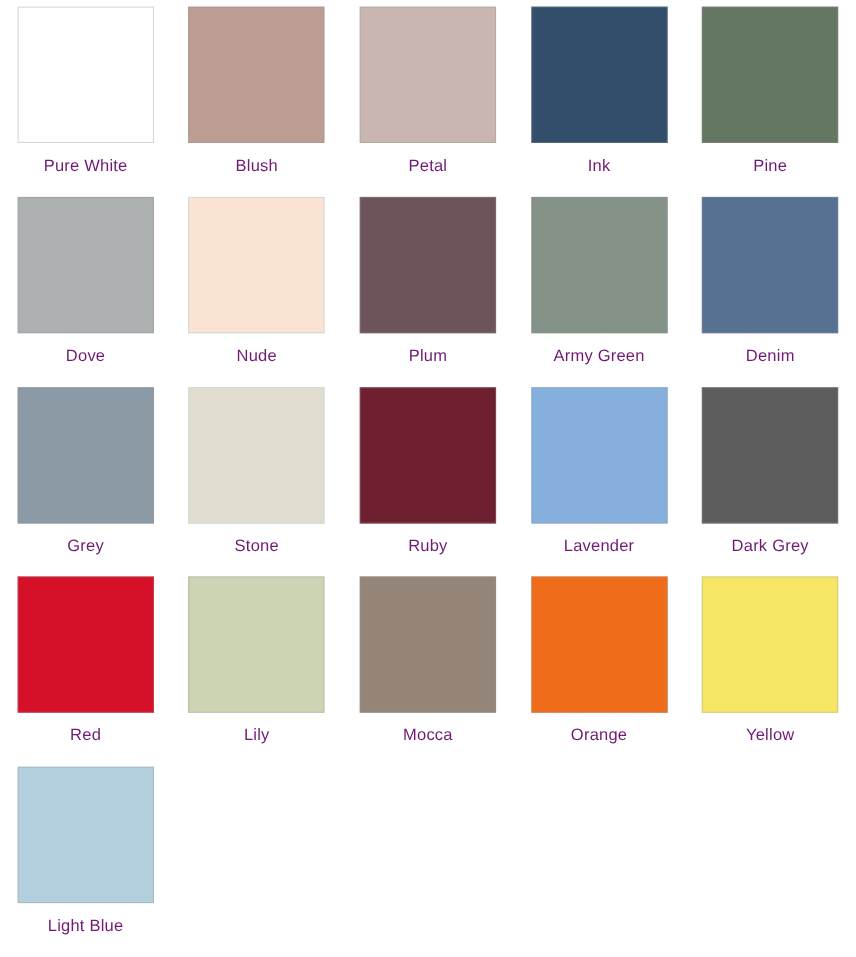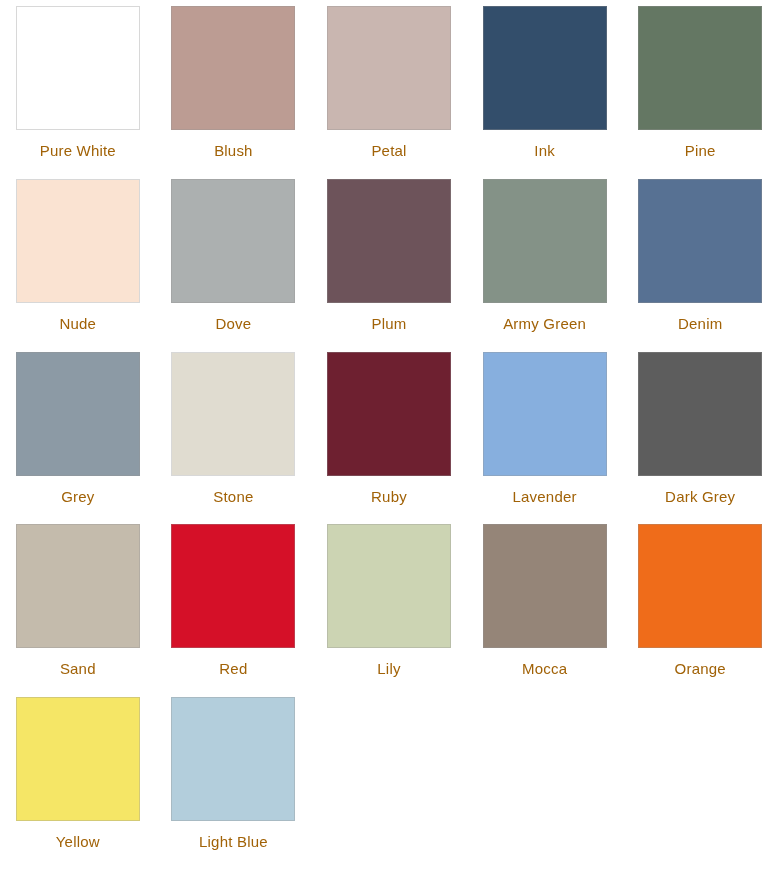--- a/index.html
+++ b/index.html
@@ -42,21 +42,21 @@
   }
 
   .swatch-chip.is-white {
     border: 1px solid #d8d8d8;
   }
 
   .swatch-label {
     margin-top: 12px;
     font-size: 15px;
     line-height: 18px;
-    color: #a16207;
+    color: #701a75;
     text-align: center;
     letter-spacing: 0.2px;
     white-space: nowrap;
   }
 </style>
 </head>
 <body>
 
 <div id="palette-grid" style="background: rgb(255, 255, 255);">
     <div class="swatch-cell">
@@ -73,26 +73,26 @@
     </div>
     <div class="swatch-cell">
       <div class="swatch-chip" style="background: rgb(51, 78, 107);"></div>
       <div class="swatch-label">Ink</div>
     </div>
     <div class="swatch-cell">
       <div class="swatch-chip" style="background: rgb(100, 119, 99);"></div>
       <div class="swatch-label">Pine</div>
     </div>
     <div class="swatch-cell">
+      <div class="swatch-chip" style="background: rgb(172, 176, 176);"></div>
+      <div class="swatch-label">Dove</div>
+    </div>
+    <div class="swatch-cell">
       <div class="swatch-chip is-white" style="background: rgb(250, 227, 210);"></div>
       <div class="swatch-label">Nude</div>
-    </div>
-    <div class="swatch-cell">
-      <div class="swatch-chip" style="background: rgb(172, 176, 176);"></div>
-      <div class="swatch-label">Dove</div>
     </div>
     <div class="swatch-cell">
       <div class="swatch-chip" style="background: rgb(109, 83, 90);"></div>
       <div class="swatch-label">Plum</div>
     </div>
     <div class="swatch-cell">
       <div class="swatch-chip" style="background: rgb(132, 146, 135);"></div>
       <div class="swatch-label">Army Green</div>
     </div>
     <div class="swatch-cell">
@@ -113,24 +113,20 @@
     </div>
     <div class="swatch-cell">
       <div class="swatch-chip" style="background: rgb(135, 175, 222);"></div>
       <div class="swatch-label">Lavender</div>
     </div>
     <div class="swatch-cell">
       <div class="swatch-chip" style="background: rgb(93, 93, 93);"></div>
       <div class="swatch-label">Dark Grey</div>
     </div>
     <div class="swatch-cell">
-      <div class="swatch-chip" style="background: rgb(196, 187, 172);"></div>
-      <div class="swatch-label">Sand</div>
-    </div>
-    <div class="swatch-cell">
       <div class="swatch-chip" style="background: rgb(213, 16, 40);"></div>
       <div class="swatch-label">Red</div>
     </div>
     <div class="swatch-cell">
       <div class="swatch-chip" style="background: rgb(204, 212, 179);"></div>
       <div class="swatch-label">Lily</div>
     </div>
     <div class="swatch-cell">
       <div class="swatch-chip" style="background: rgb(149, 133, 120);"></div>
       <div class="swatch-label">Mocca</div>

